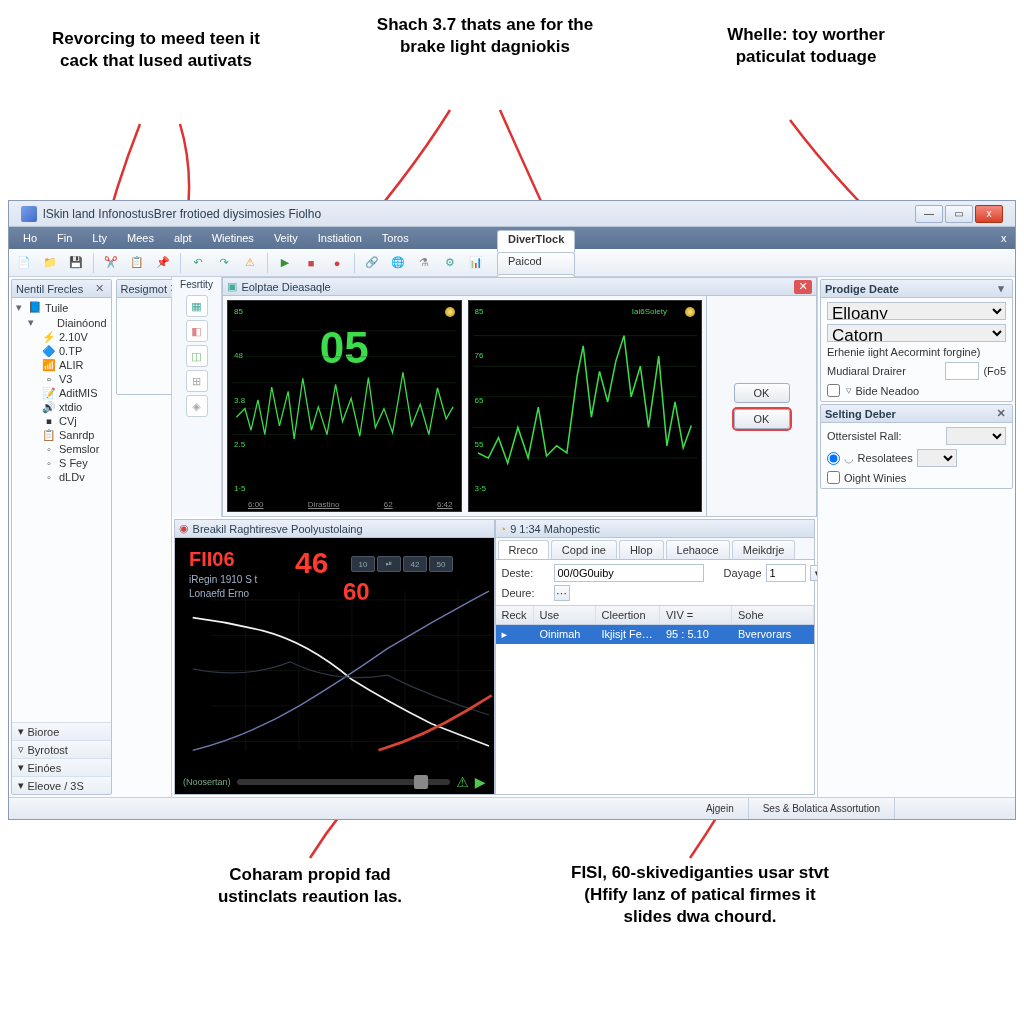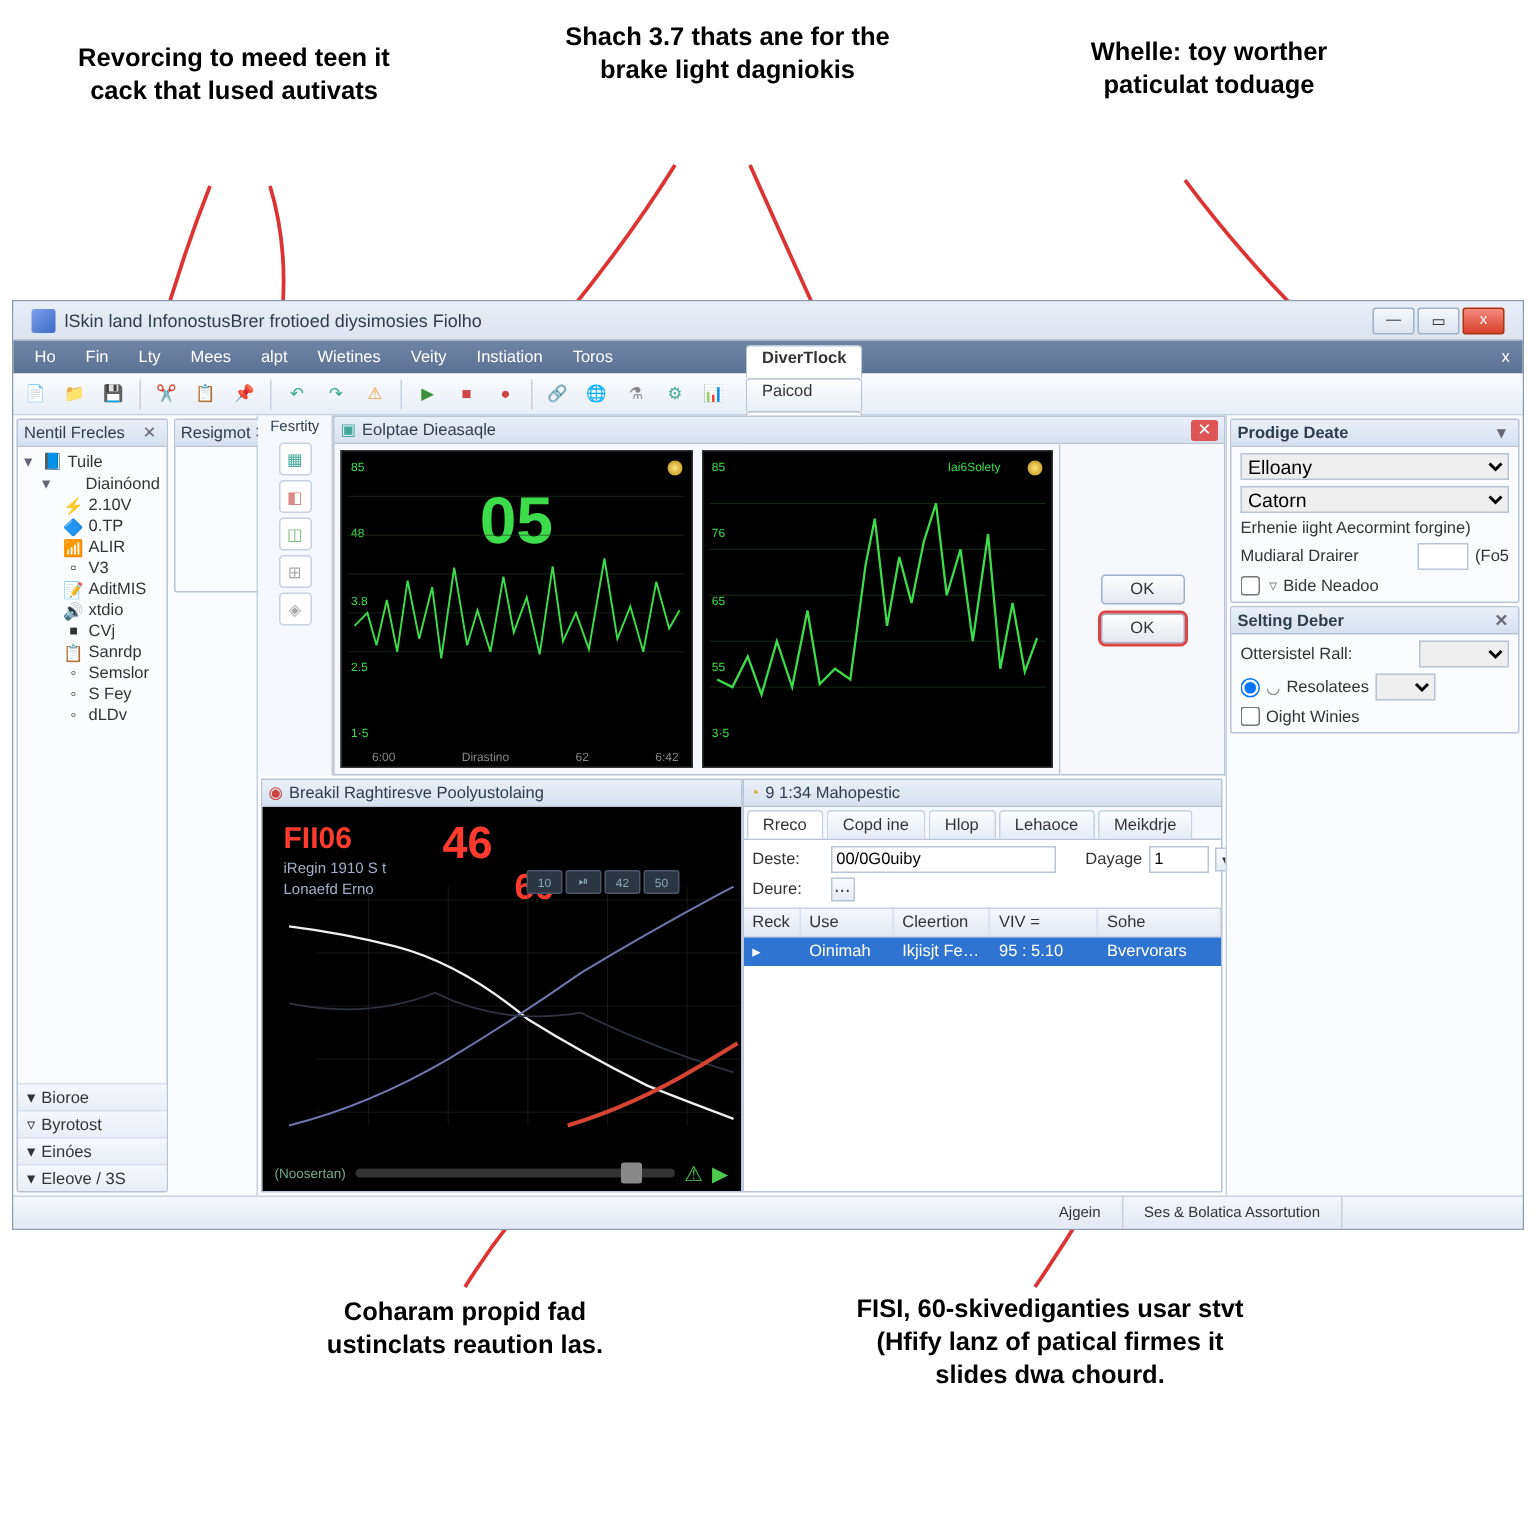--- a/index.html
+++ b/index.html
@@ -54,37 +54,37 @@
 
 .scopewrap { flex: 1; display: flex; flex-direction: column; }
 .scopewrap .panel-hd { border: 1px solid #b7c4d6; border-bottom: none; }
 .scopes { flex: 1; background: #f6f8fb; display: flex; gap: 6px; padding: 4px; border: 1px solid #b7c4d6; }
 .scope { flex: 1; background: #000; border: 1px solid #333; position: relative; }
 .scope .digit { position: absolute; left: 50%; top: 22px; transform: translateX(-50%); font-size: 44px; color: #3ddc4a; font-weight: 700; font-family: "Arial Black",sans-serif; }
 .scope .axis { position: absolute; left: 6px; top: 6px; bottom: 18px; display: flex; flex-direction: column; justify-content: space-between; font-size: 8px; color: #3ddc4a; }
 .scope .lbl { position: absolute; top: 6px; right: 34px; font-size: 8px; color: #3ddc4a; }
 .scope .led { position: absolute; top: 6px; right: 6px; width: 10px; height: 10px; border-radius: 50%; background: radial-gradient(#ffe37a,#b98a10); }
 .scope canvas, .scope svg { position: absolute; inset: 4px; }
-.scope .xaxis { position: absolute; bottom: 2px; left: 20px; right: 8px; display: flex; justify-content: space-between; font-size: 8px; color: #888; }
+.scope .xaxis { position: absolute; bottom: 2px; left: 20px; right: 8px; display: flex; justify-content: space-between; font-size: 8px; color: #888; text-decoration: underline; }
 
 .okcol { width: 110px; display: flex; flex-direction: column; align-items: center; justify-content: center; gap: 6px; background: #f6f8fb; border: 1px solid #b7c4d6; border-left: none; }
 .okbtn { width: 56px; height: 20px; background: linear-gradient(#fdfdfd,#e5e9ef); border: 1px solid #9fb0ca; border-radius: 3px; font-size: 11px; display: flex; align-items: center; justify-content: center; }
 .okbtn.hl { outline: 2px solid #d44; }
 
 .row2 { flex: 1; display: flex; min-height: 0; }
 
 .brake { flex: 1; border: 1px solid #b7c4d6; display: flex; flex-direction: column; margin: 2px 0 2px 2px; min-width: 0; }
 .brake .viz { flex: 1; background: #000; position: relative; }
 .brake .viz .code { position: absolute; left: 14px; top: 10px; color: #ff3b30; font-size: 20px; font-weight: 700; }
 .brake .viz .big { position: absolute; left: 120px; top: 8px; color: #ff3b30; font-size: 30px; font-weight: 700; }
 .brake .viz .big2 { position: absolute; left: 168px; top: 40px; color: #ff3b30; font-size: 24px; font-weight: 700; }
 .brake .viz .sub1 { position: absolute; left: 14px; top: 36px; color: #a0b0c8; font-size: 10px; }
 .brake .viz .sub2 { position: absolute; left: 14px; top: 50px; color: #a0b0c8; font-size: 10px; }
 .brake .viz .pills { position: absolute; left: 176px; top: 18px; display: flex; gap: 2px; }
-.brake .viz .pill { width: 24px; height: 16px; background: #2c3642; border: 1px solid #4a5568; border-radius: 2px; display: flex; align-items: center; justify-content: center; font-size: 8px; color: #8aa; margin-top: 24px; }
+.brake .viz .pill { width: 24px; height: 16px; background: #2c3642; border: 1px solid #4a5568; border-radius: 2px; display: flex; align-items: center; justify-content: center; font-size: 8px; color: #8aa; }
 .brake .viz svg { position: absolute; inset: 0; }
 .brake .viz .footer { position: absolute; bottom: 4px; left: 8px; right: 8px; display: flex; align-items: center; gap: 6px; font-size: 9px; color: #7a8; }
 .brake .viz .slider { flex: 1; height: 6px; background: #333; border-radius: 3px; position: relative; }
 .brake .viz .slider::after { content: ""; position: absolute; right: 22px; top: -4px; width: 14px; height: 14px; background: #888; border-radius: 2px; }
 .brake .viz .tri { color: #4ec94e; font-size: 14px; }
 
 .diag { flex: 1; border: 1px solid #b7c4d6; margin: 2px 2px 2px 0; display: flex; flex-direction: column; min-width: 0; }
 .dtabs { display: flex; border-bottom: 1px solid #b7c4d6; background: #f5f8fc; }
 .dtab { padding: 3px 10px; border: 1px solid #c5d0e0; border-bottom: none; background: linear-gradient(#fafcfe,#e6ecf5); margin: 2px 0 0 2px; border-radius: 3px 3px 0 0; font-size: 11px; }
 .dtab.active { background: #fff; }
@@ -97,21 +97,21 @@
 .trow { display: flex; font-size: 11px; }
 .trow.sel { background: #2f74d0; color: #fff; }
 .trow div { padding: 3px 6px; overflow: hidden; text-overflow: ellipsis; white-space: nowrap; }
 .col-r { width: 38px; } .col-u { width: 62px; } .col-c { flex: 1; } .col-v { width: 72px; } .col-s { width: 82px; }
 
 
 .rightcol { width: 198px; border-left: 1px solid #c5d0e0; background: #fafcfe; display: flex; flex-direction: column; padding: 2px; gap: 2px; }
 .rpanel { border: 1px solid #b7c4d6; border-radius: 2px; }
 .rpanel .panel-hd { font-weight: 600; }
 .rbody { padding: 4px 6px; font-size: 11px; display: flex; flex-direction: column; gap: 4px; }
-.rbody select, .rbody input[type=text] { width: 100%; height: 18px; border: 1px solid #b7c4d6; font-size: 13px; }
+.rbody select, .rbody input[type=text] { width: 100%; height: 18px; border: 1px solid #b7c4d6; font-size: 17px; }
 .rbody label { display: flex; align-items: center; gap: 4px; }
 .rbody .hrow { display: flex; gap: 4px; align-items: center; }
 .rbody .hrow span:first-child { flex: 1; }
 .rbody input[type=checkbox], .rbody input[type=radio] { margin: 0; }
 
 .statusbar { height: 22px; border-top: 1px solid #c5d0e0; background: linear-gradient(#f4f7fb,#e3e9f2); display: flex; align-items: center; font-size: 10px; }
 .statusbar div { padding: 0 14px; border-right: 1px solid #c5d0e0; height: 100%; display: flex; align-items: center; }
 .statusbar .fill { flex: 1; border: none; }
 
 

